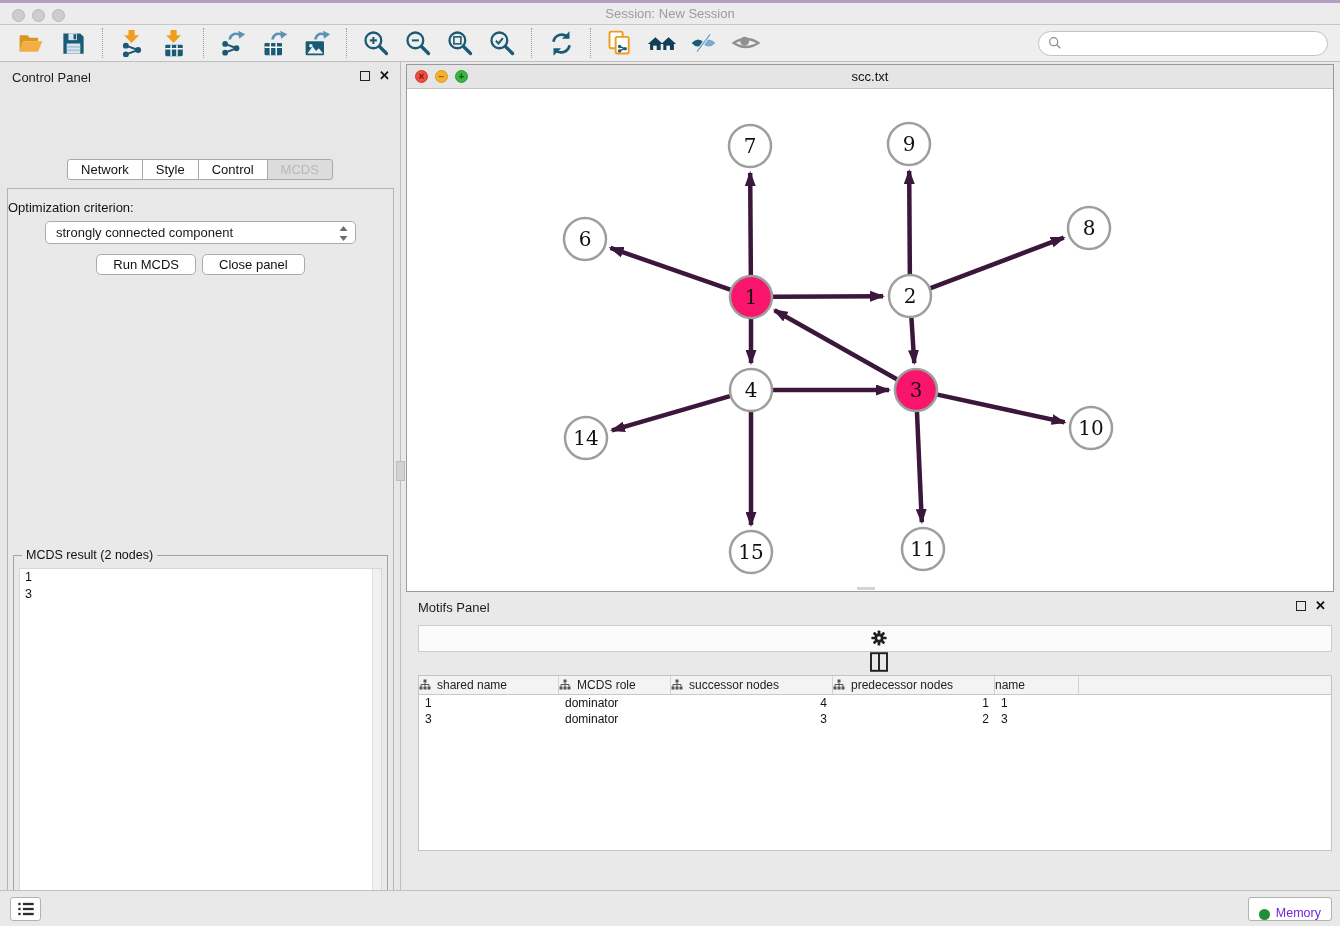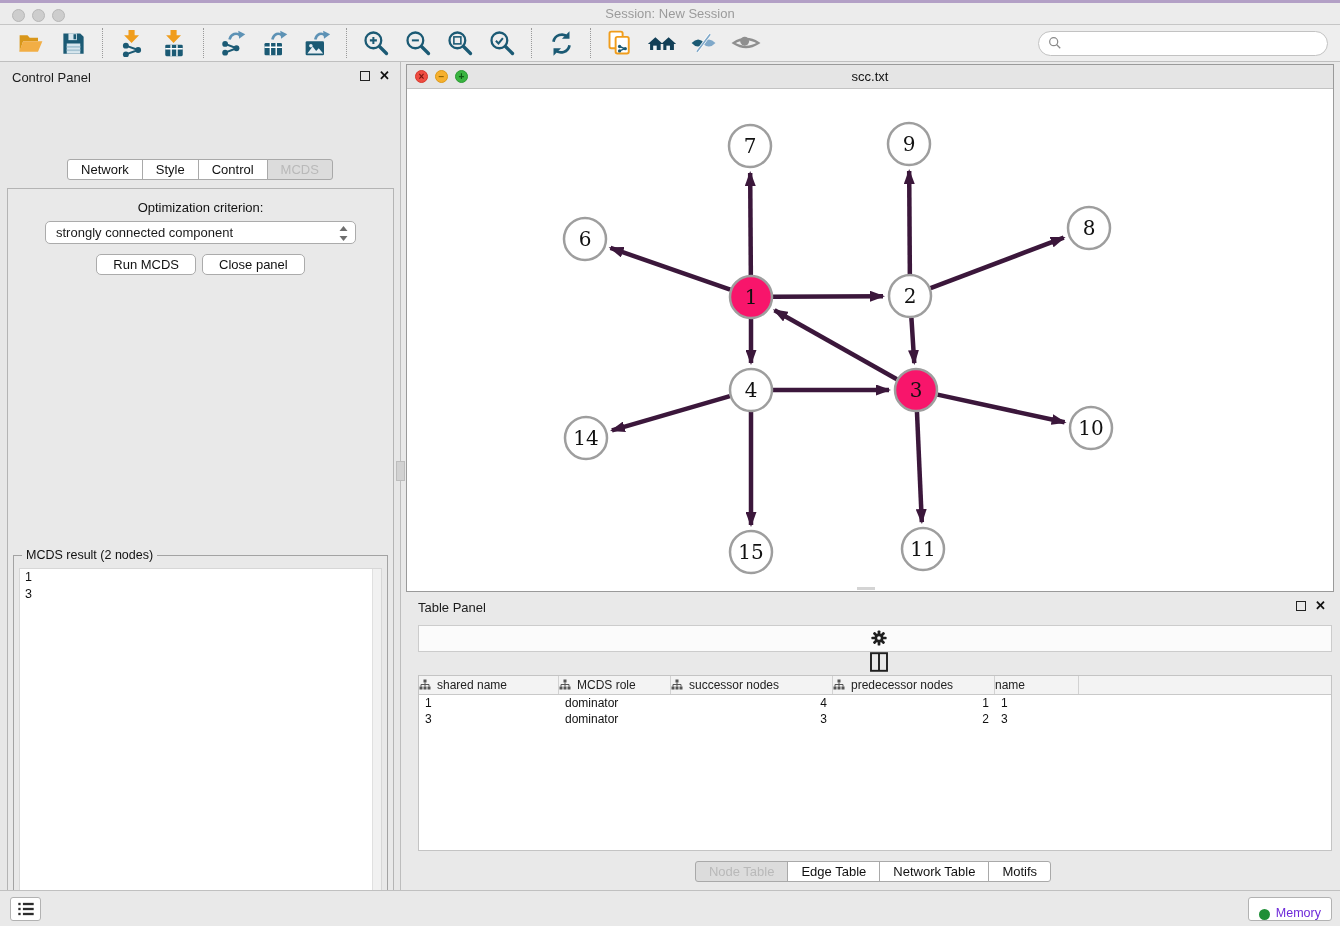--- a/index.html
+++ b/index.html
@@ -33,21 +33,21 @@
 
   .cp-tabs { position:absolute; left:0; top:97px; width:100%; display:flex; justify-content:center; }
   .tabseg { display:flex; }
   .tabseg .tab { height:21px; line-height:19px; padding:0 13px; font-size:13px; background:#fff;
     border:1px solid #a9a9a9; margin-left:-1px; color:#111; }
   .tabseg .tab:first-child { border-radius:3px 0 0 3px; margin-left:0; }
   .tabseg .tab:last-child  { border-radius:0 3px 3px 0; }
   .tabseg .tab.active { background:#dcdcdc; color:#b9b9b9; }
 
   .cp-inner { position:absolute; left:7px; top:126px; width:387px; height:756px; background:#e9e9e9; border:1px solid #b4b4b4; }
-  .opt-label { position:absolute; left:0; top:11px; width:100%; text-align:center; font-size:13px; color:#111; }
+  .opt-label { position:absolute; left:0; top:11px; width:100%; font-size:13px; color:#111; }
   .criterion { position:absolute; left:37px; top:32px; width:311px; height:23px; background:#fff;
     border:1px solid #ababab; border-radius:5px; font-size:13px; line-height:21px; padding:0 22px 0 10px;
     display:flex; align-items:center; }
   .criterion .stepper { position:absolute; right:7px; top:4px; }
   .cp-buttons { position:absolute; left:0; top:65px; width:100%; display:flex; justify-content:center; gap:6px; }
   .pushbtn { height:21px; background:#fff; border:1px solid #ababab; border-radius:5px; font-size:13px;
     padding:0 16px; font-family:"Liberation Sans",sans-serif; color:#111; }
 
   .groupbox { position:absolute; left:5px; top:366px; width:375px; height:382px; border:1px solid #a3a3a3; }
   .groupbox-title { position:absolute; left:8px; top:-8px; background:#e9e9e9; padding:0 4px; font-size:12.5px; color:#111; }
@@ -381,21 +381,21 @@
           <circle cx="516" cy="460" r="21" fill="#ffffff" stroke="#9e9e9e" stroke-width="2.5"></circle>
           <text x="516" y="467" text-anchor="middle" font-size="20" fill="#111">11</text>
         </g>
       </svg>
     <div class="canvas-scroll-dash"></div>
   </div>
 </div>
 
 <div class="table-panel">
   <div class="panel-head" style="top:4px;">
-    <span class="panel-title">Table Panel</span>
+    <span class="panel-title">Motifs Panel</span>
     <span class="panel-btns" style="right:14px;">
       <span class="float-ic"></span>
       <span class="close-ic">✕</span>
     </span>
   </div>
   <div class="tp-toolbar">
     <button class="tp-btn">
       <svg width="24" height="24" viewBox="0 0 30 30">
         <g fill="#1f1f1f">
           <rect x="13.3" y="5.5" width="3.4" height="19" rx="1.2"></rect>
@@ -511,28 +511,20 @@
         </div>
         <div class="trow">
           <div class="td" style="width: 140px;">3</div>
           <div class="td" style="width: 112px;">dominator</div>
           <div class="td right" style="width: 162px;">3</div>
           <div class="td right" style="width: 162px;">2</div>
           <div class="td" style="width: 84px;">3</div>
         </div>
       </div>
   </div>
-  <div class="tp-tabs">
-    <div class="tabseg">
-      <span class="tab active">Node Table</span>
-      <span class="tab">Edge Table</span>
-      <span class="tab">Network Table</span>
-      <span class="tab">Motifs</span>
-    </div>
-  </div>
 </div>
 
 <div class="statusbar">
   <button class="sb-left-btn">
     <svg width="20" height="16" viewBox="0 0 26 20">
       <g fill="#2c2c2c">
         <rect x="3" y="2" width="3" height="3"></rect>
           <rect x="9" y="2" width="14" height="3"></rect>
         <rect x="3" y="8.5" width="3" height="3"></rect>
           <rect x="9" y="8.5" width="14" height="3"></rect>

